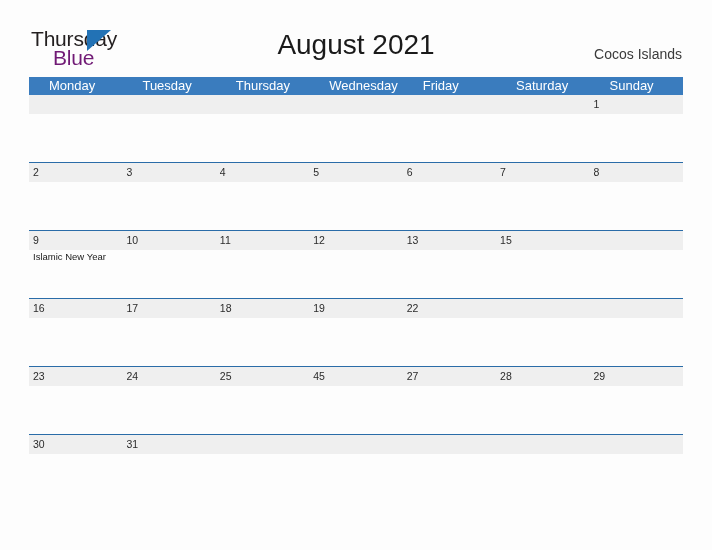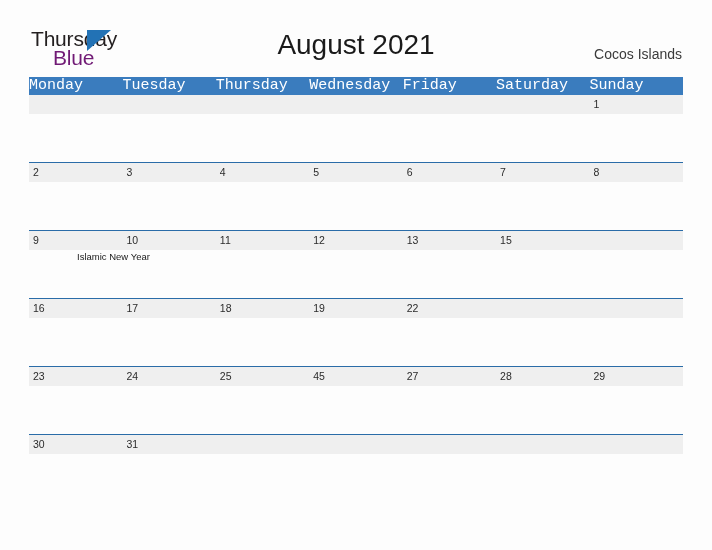--- a/index.html
+++ b/index.html
@@ -106,24 +106,24 @@
   .dow-row {
     display: flex;
     background: #3a7cbe;
     height: 18px;
     align-items: center;
   }
   .dow-cell {
     width: 93.43px;
     flex: 0 0 93.43px;
     color: #ffffff;
-    font-size: 15px;
-    padding-left: 0;
+    font-size: 13px;
+    padding-left: 20px;
     box-sizing: border-box;
-    font-family: Liberation Mono, monospace;
+    font-family: Liberation Sans, sans-serif;
     line-height: 18px;
     white-space: nowrap;
   }
 
   .week {
     position: relative;
     height: 67px;
     background: #fdfdfd;
   }
   .week + .week {
@@ -163,21 +163,20 @@
   .day-event {
     position: absolute;
     left: 4px;
     top: 20px;
     width: 120px;
     font-size: 9.5px;
     color: #1a1a1a;
     font-family: "Liberation Sans", sans-serif;
     line-height: 12px;
     white-space: nowrap;
-    margin-left: 44px;
   }
 </style>
 </head>
 <body>
 
 <div id="page">
 
   <div class="header">
 
     <div class="logo">

